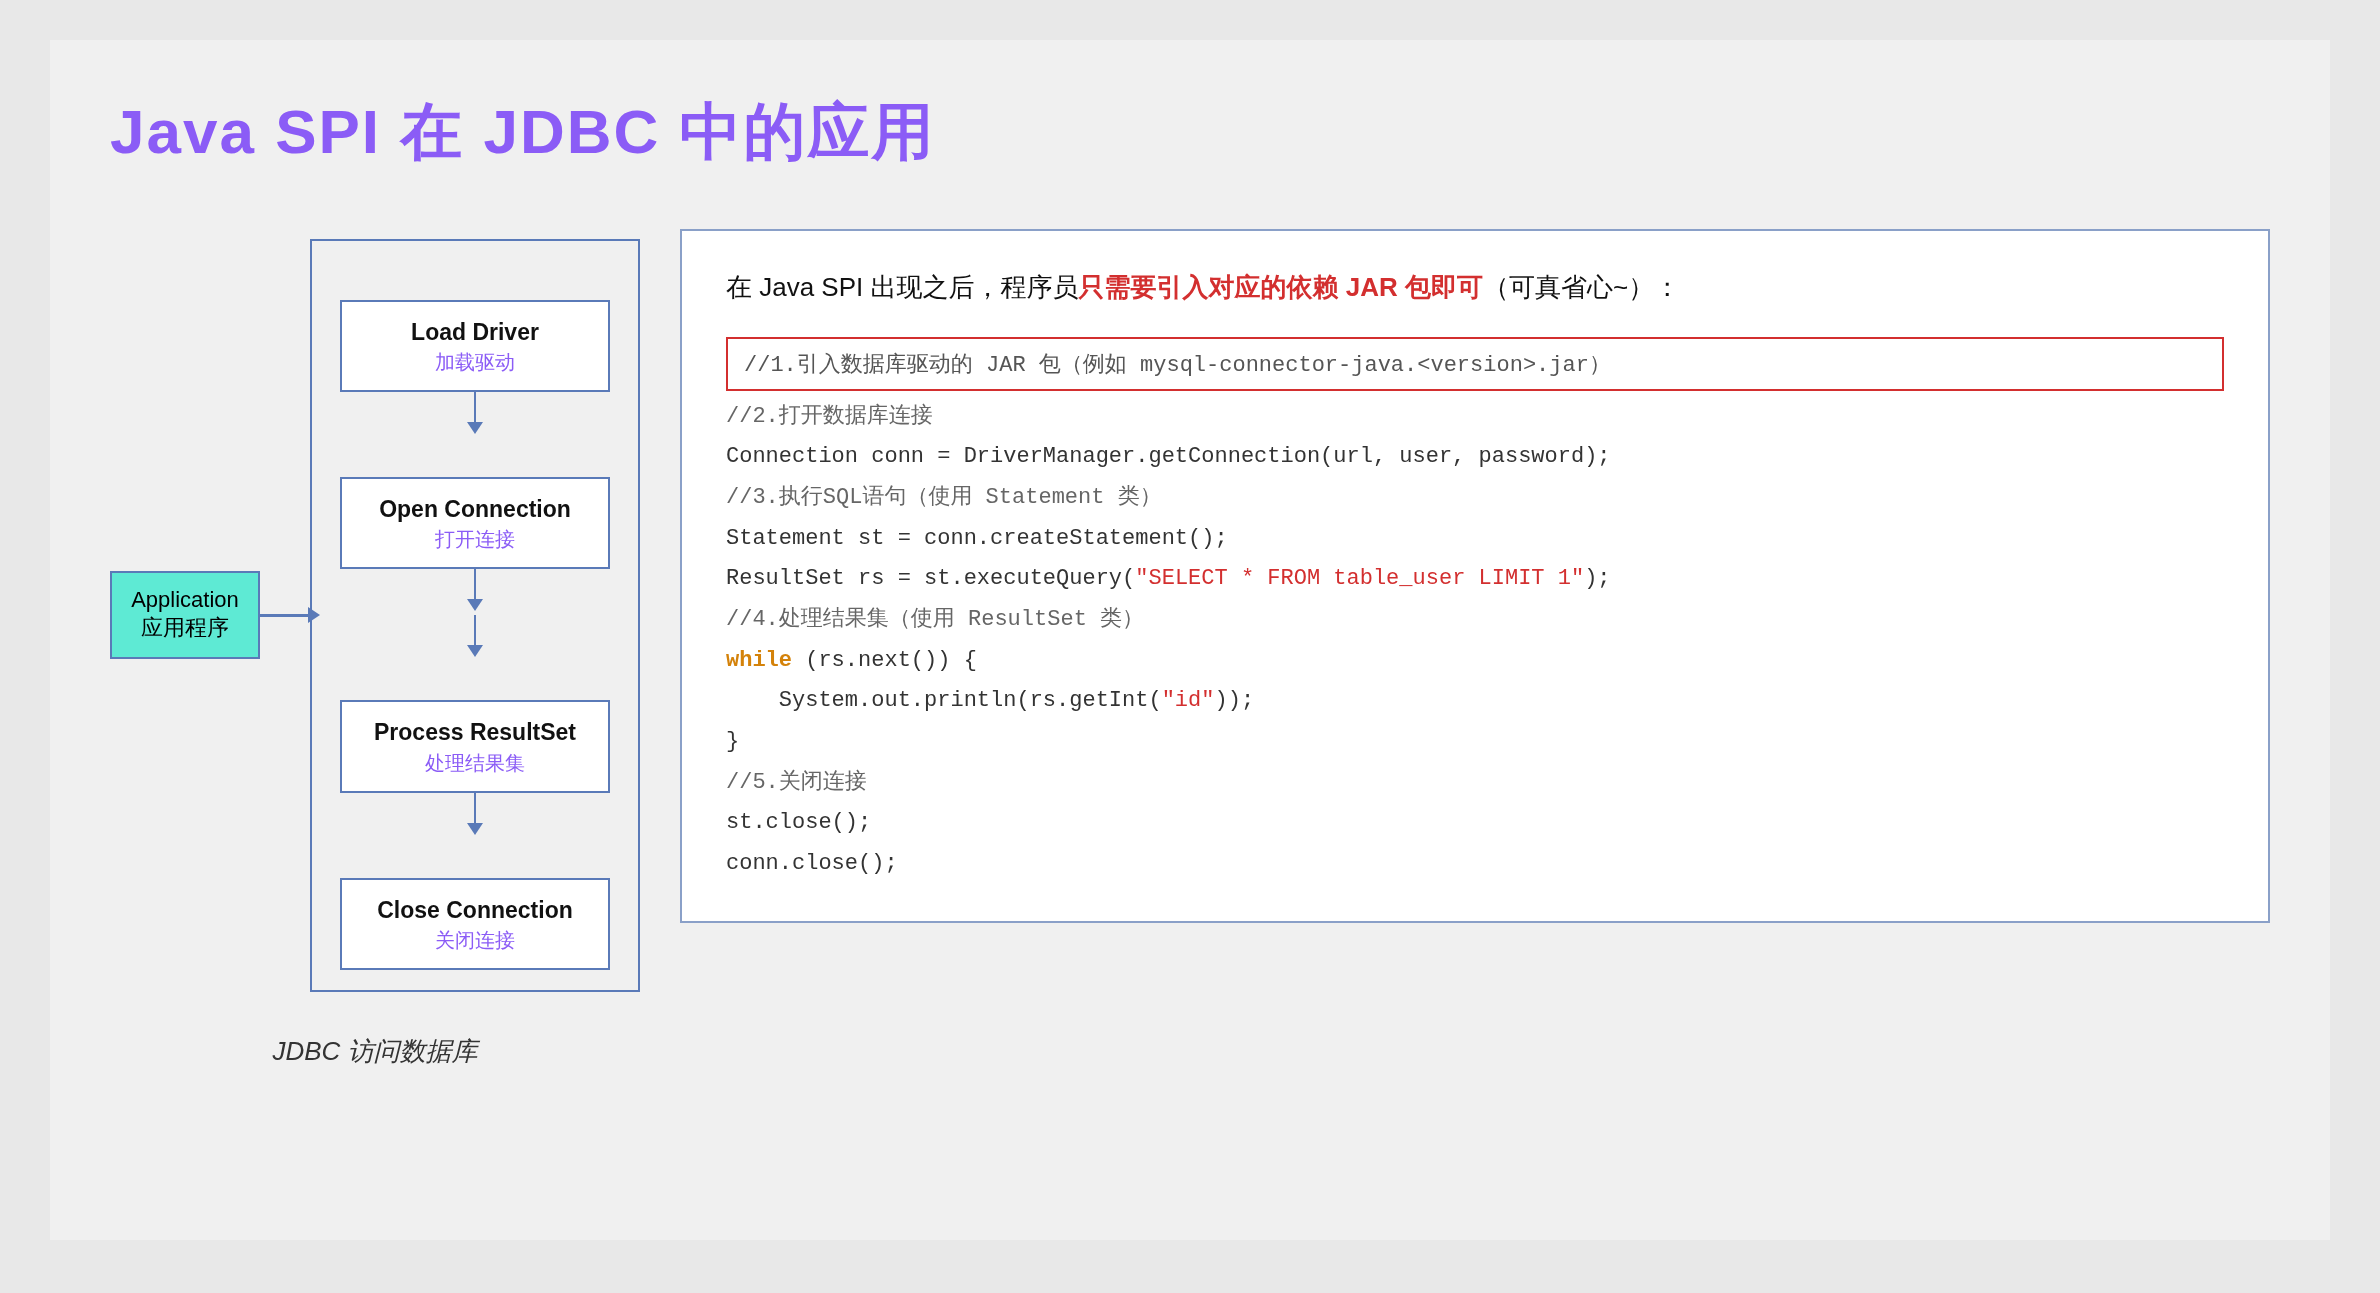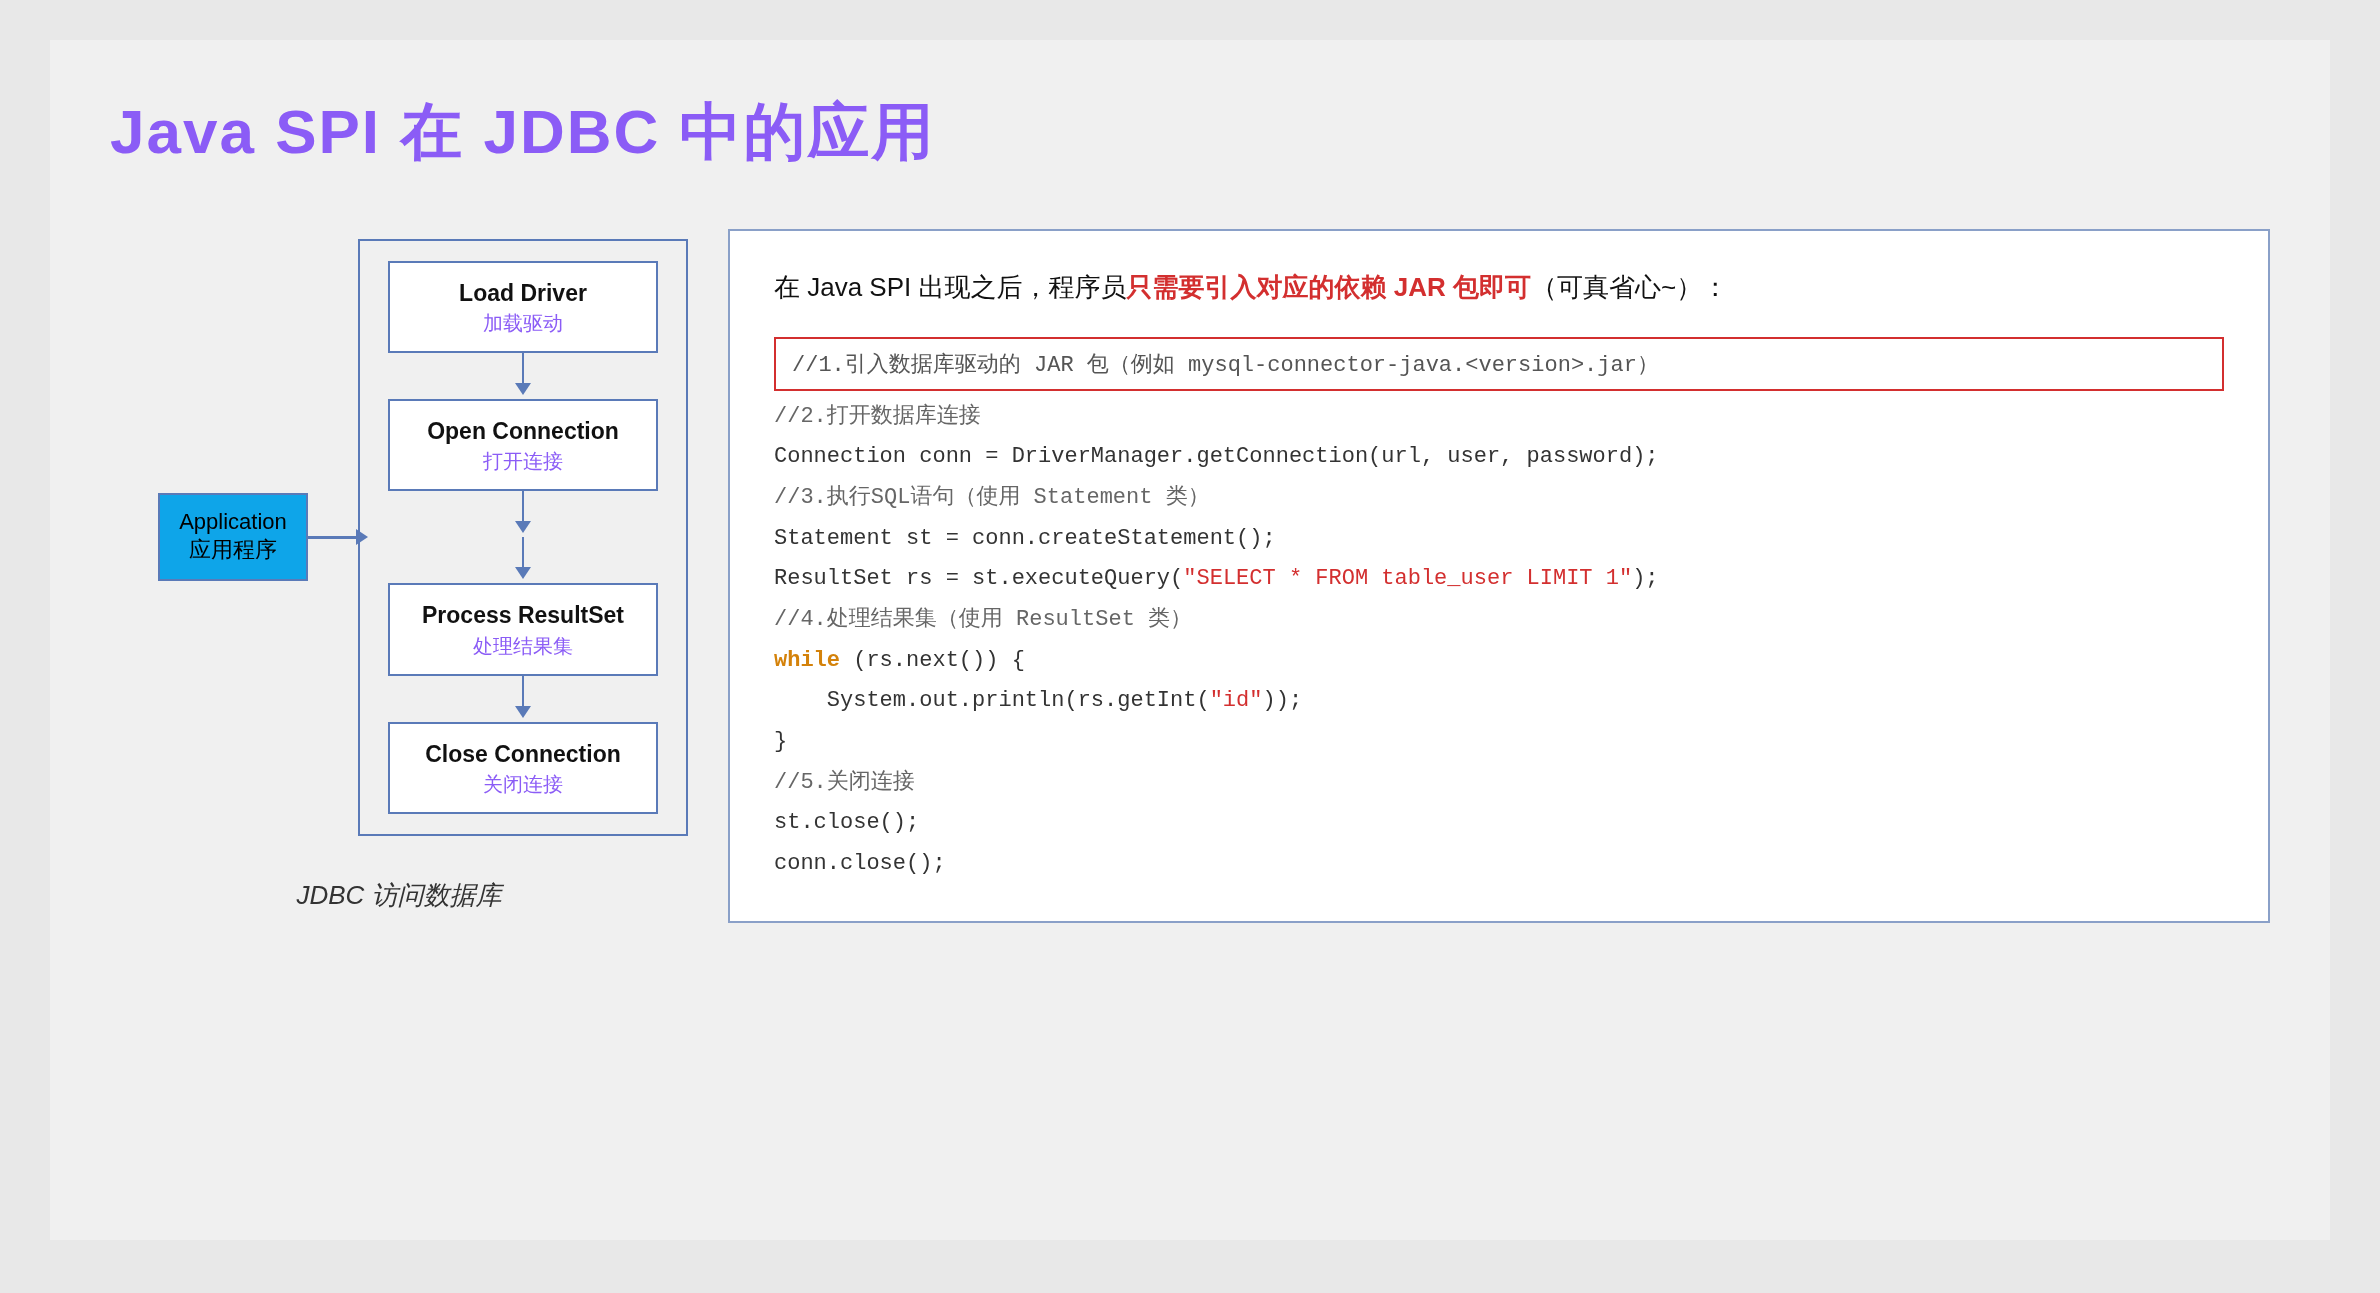--- a/index.html
+++ b/index.html
@@ -58,20 +58,21 @@
     }
 
     .flow-box {
       border: 2.5px solid #5a7ab8;
       background: white;
       width: 270px;
       padding: 14px 10px;
       text-align: center;
       font-size: 22px;
       line-height: 1.4;
+      margin-top: 39px;
     }
 
     .flow-box .en {
       font-weight: 700;
       font-size: 23px;
       color: #111;
     }
 
     .flow-box .zh {
       font-size: 20px;
@@ -103,27 +104,26 @@
       flex-direction: row;
       align-items: center;
       gap: 0;
       margin-bottom: 12px;
       width: 100%;
       justify-content: flex-start;
     }
 
     .app-box {
       border: 2.5px solid #5a7ab8;
-      background: #0ea5e9;
+      background: #5eead4;
       padding: 14px 16px;
       text-align: center;
       font-size: 22px;
       width: 150px;
       flex-shrink: 0;
-      margin-left: 48px;
     }
 
     .app-arrow {
       height: 2.5px;
       width: 50px;
       background: #5a7ab8;
       position: relative;
       flex-shrink: 0;
     }
 

